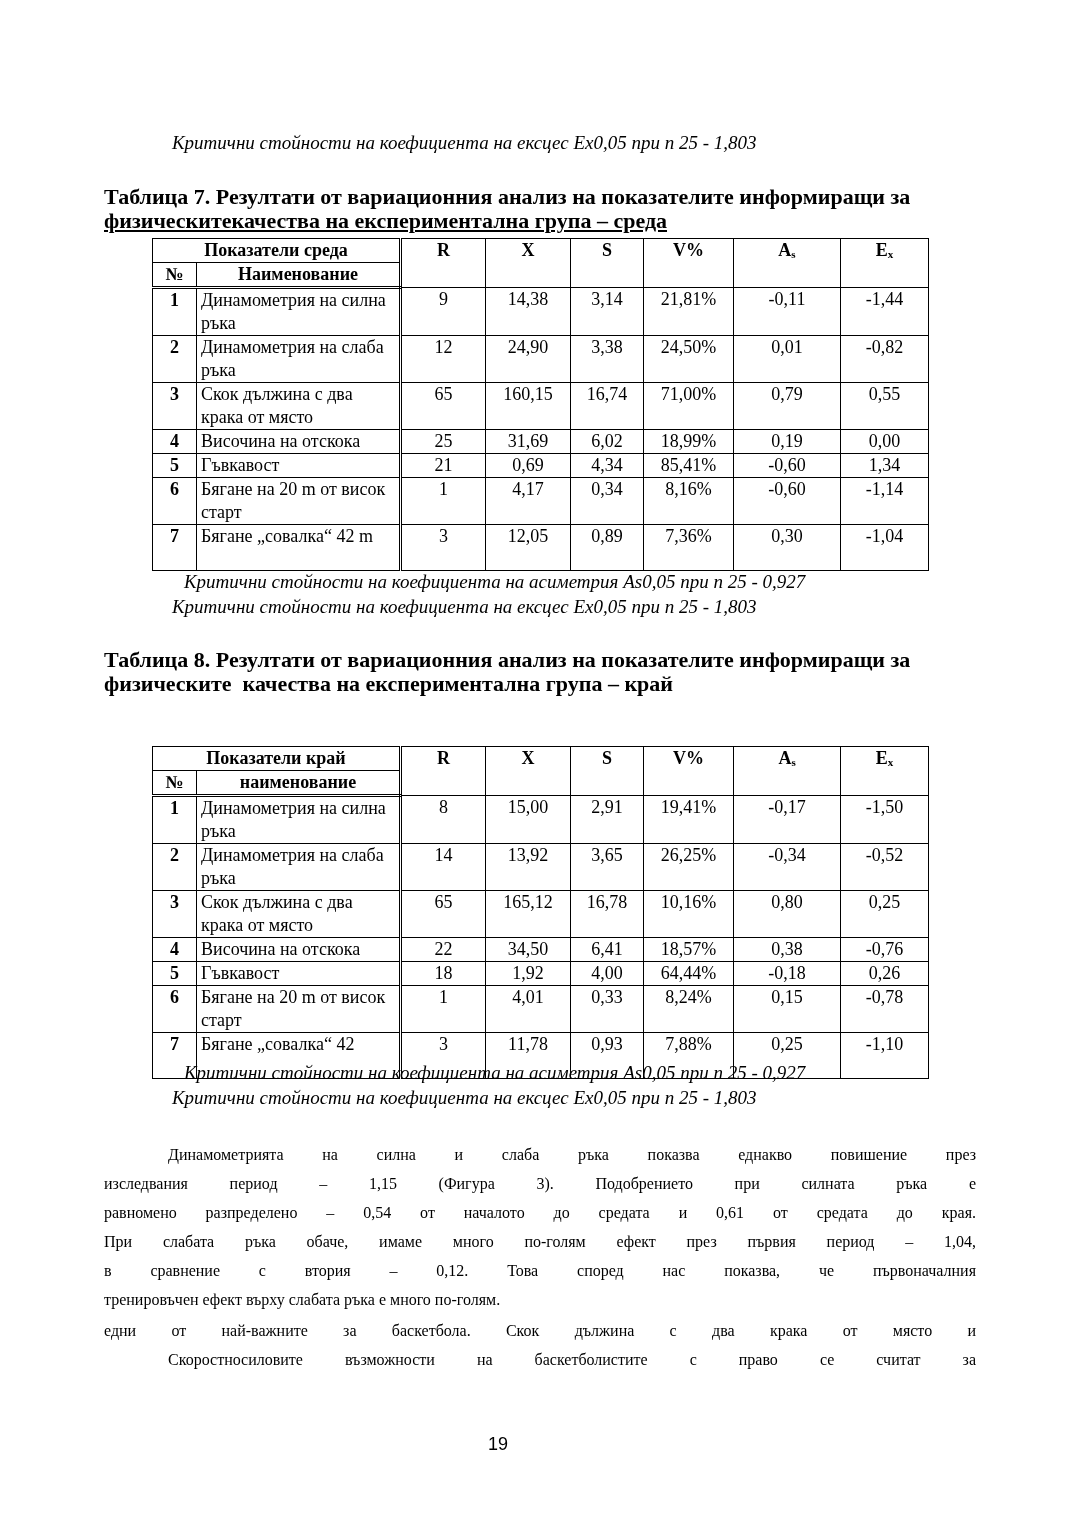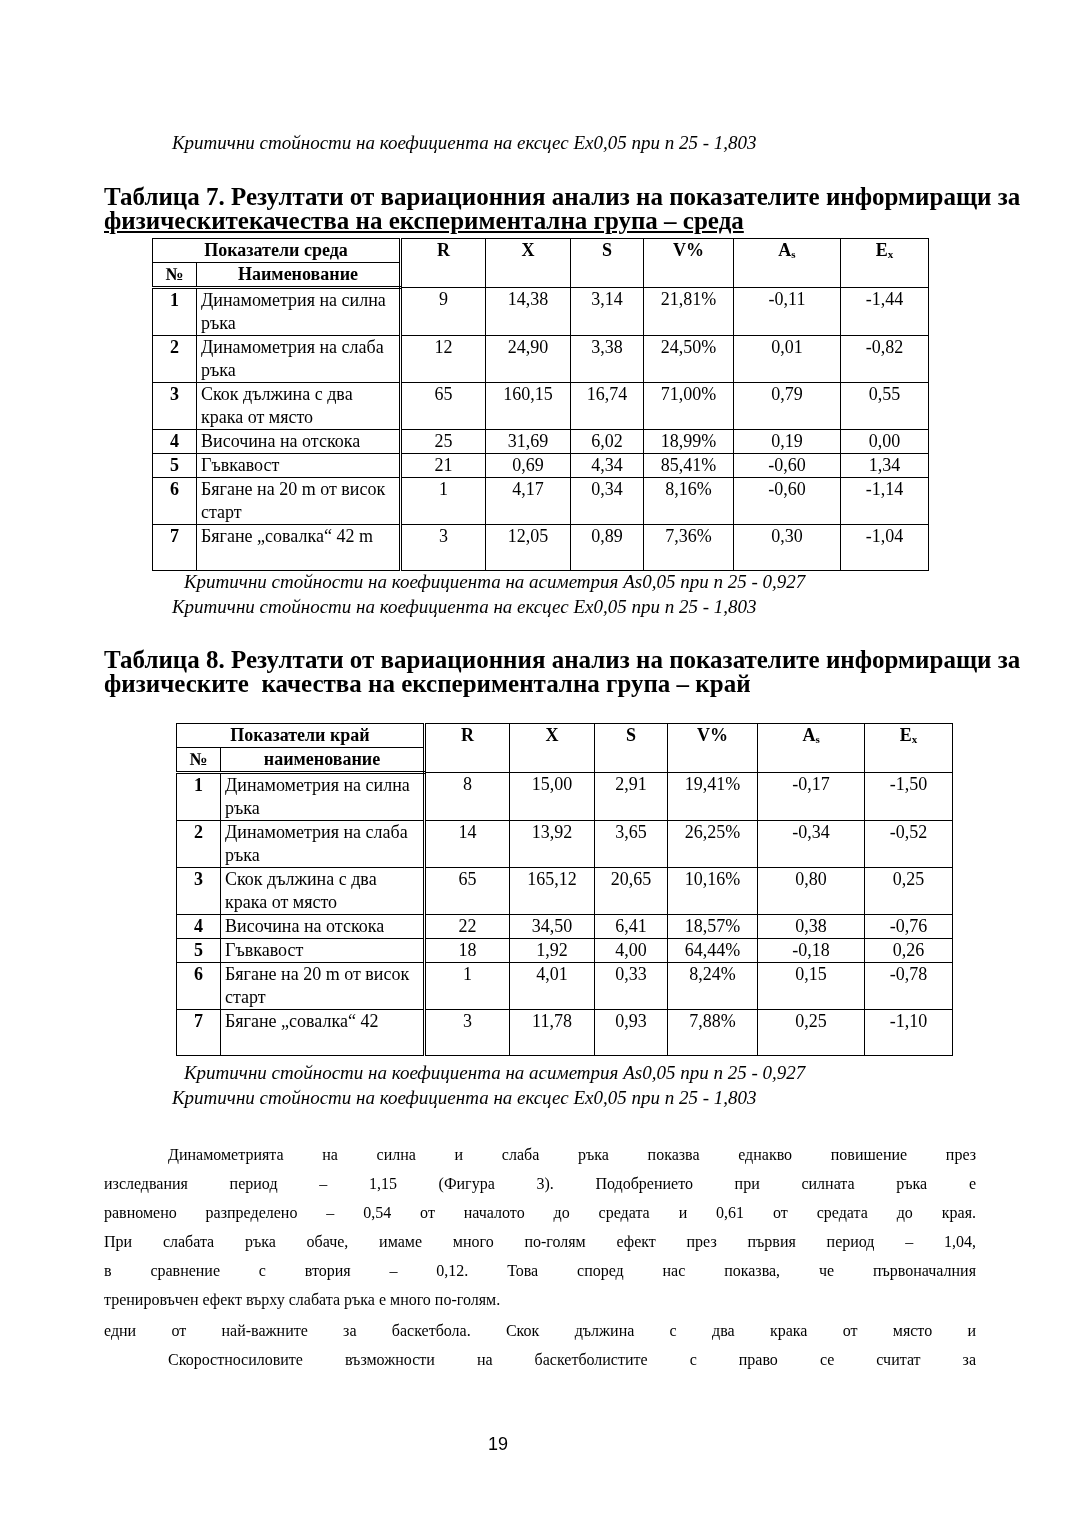--- a/index.html
+++ b/index.html
@@ -6,21 +6,21 @@
     body {
       width: 1080px; height: 1527px; position: relative; overflow: hidden;
       font-family: "Liberation Serif", "DejaVu Serif", serif; color: #000;
     }
     .note {
       position: absolute; font-style: italic; font-size: 19px; line-height: 24px;
       white-space: nowrap;
     }
     .caption {
       position: absolute; left: 104px; width: 872px;
-      font-weight: bold; font-size: 25px; line-height: 24px;
+      font-weight: bold; font-size: 22px; line-height: 24px;
     }
     .caption .l { display: block; white-space: nowrap; }
     table.data {
       position: absolute; left: 152px; width: 776px;
       border-collapse: collapse; font-size: 18px; line-height: 23px;
       table-layout: fixed;
     }
     table.data td, table.data th {
       border: 1px solid #000; padding: 0 4px; vertical-align: top;
     }
@@ -152,21 +152,21 @@
   </table>
 
 <div class="note" style="left:184px; top:570px;">Критични стойности на коефициента на асиметрия As0,05 при n 25 - 0,927</div>
 <div class="note" style="left:172px; top:595px;">Критични стойности на коефициента на ексцес Ex0,05 при n 25 - 1,803</div>
 
 <div class="caption" style="top:648px;">
   <span class="l">Таблица 8. Резултати от вариационния анализ на показателите информиращи за</span>
   <span class="l" style="white-space:pre;">физическите  качества на експериментална група – край</span>
 </div>
 
-<table class="data" style="top:723px;margin-left:24px;">
+<table class="data" style="top:746px;">
   <colgroup>
     <col style="width:44px">
       <col style="width:204px">
       <col style="width:85px">
       <col style="width:85px">
     <col style="width:73px">
       <col style="width:90px">
       <col style="width:107px">
       <col style="width:88px">
   </colgroup>
@@ -202,21 +202,21 @@
     <td class="num">3,65</td>
     <td class="num">26,25%</td>
     <td class="num">-0,34</td>
     <td class="num">-0,52</td>
   </tr>
   <tr style="height:46px">
     <td class="idx">3</td>
     <td class="dbl-r">Скок дължина с два крака от място</td>
     <td class="num">65</td>
     <td class="num">165,12</td>
-    <td class="num">20,65</td>
+    <td class="num">16,78</td>
     <td class="num">10,16%</td>
     <td class="num">0,80</td>
     <td class="num">0,25</td>
   </tr>
   <tr>
     <td class="idx">4</td>
     <td class="dbl-r">Височина на отскока</td>
     <td class="num">22</td>
     <td class="num">34,50</td>
     <td class="num">6,41</td>

